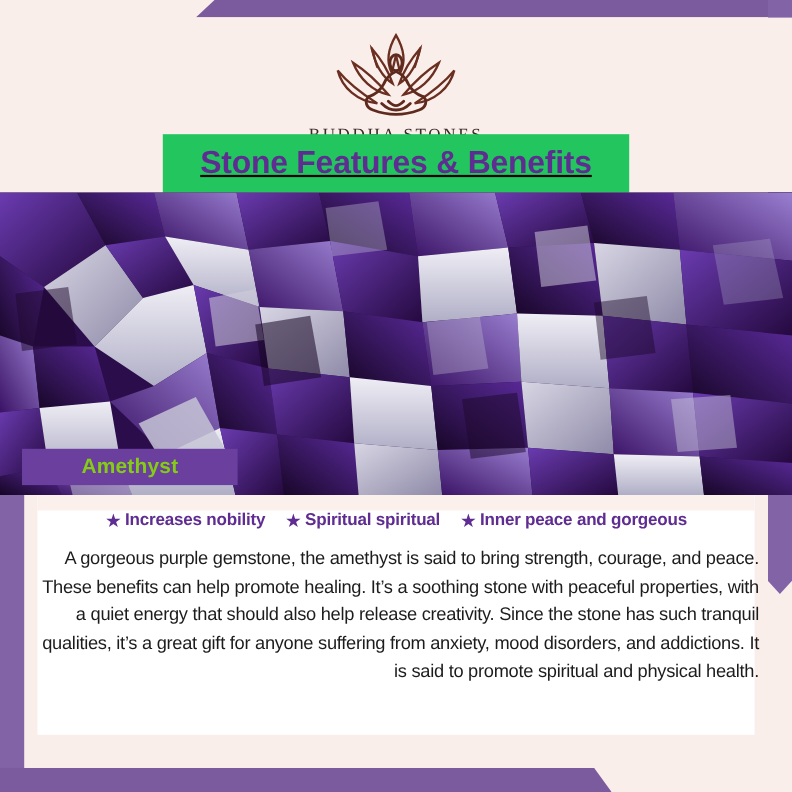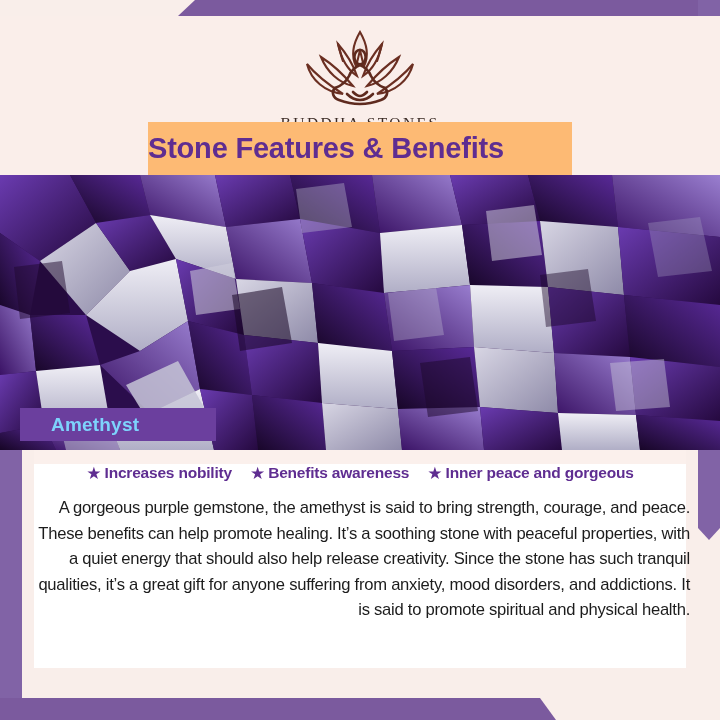--- a/index.html
+++ b/index.html
@@ -86,23 +86,25 @@
     letter-spacing: 2.4px;
     color: #3a2a24;
     text-align: center;
   }
   .title-banner {
     position: absolute;
     left: 148px;
     top: 106px;
     width: 424px;
     height: 53px;
-    background: #fdba74;
+    background: #22c55e;
     display: flex;
     align-items: center;
+    justify-content: center;
+    text-decoration: underline;
   }
   .title-text {
     font-size: 29px;
     font-weight: bold;
     color: #5f2d91;
     letter-spacing: -0.2px;
     white-space: nowrap;
   }
 
   
@@ -122,24 +124,24 @@
     left: 20px;
     top: 408px;
     width: 196px;
     height: 33px;
     background: #6b3f9e;
     display: flex;
     align-items: center;
     z-index: 6;
   }
   .stone-tag-label {
-    color: #7dd3fc;
+    color: #84cc16;
     font-size: 19px;
     font-weight: bold;
-    padding-left: 31px;
+    padding-left: 54px;
     letter-spacing: 0.2px;
   }
 
   
   .content-card {
     position: absolute;
     left: 34px;
     top: 450px;
     width: 652px;
     height: 218px;
@@ -349,21 +351,21 @@
   <div class="content-card">
     <div class="content-topfade"></div>
 
     <div class="benefits-row">
       <div class="benefit">
         <span class="benefit-star">★</span>
         <span class="benefit-label">Increases nobility</span>
       </div>
       <div class="benefit">
         <span class="benefit-star">★</span>
-        <span class="benefit-label">Benefits awareness</span>
+        <span class="benefit-label">Spiritual spiritual</span>
       </div>
       <div class="benefit">
         <span class="benefit-star">★</span>
         <span class="benefit-label">Inner peace and gorgeous</span>
       </div>
     </div>
 
     <div class="body-copy">A gorgeous purple gemstone, the amethyst is said to bring strength, courage, and peace. These benefits can help promote healing. It’s a soothing stone with peaceful properties, with a quiet energy that should also help release creativity. Since the stone has such tranquil qualities, it’s a great gift for anyone suffering from anxiety, mood disorders, and addictions. It is said to promote spiritual and physical health.</div>
   </div>
 

